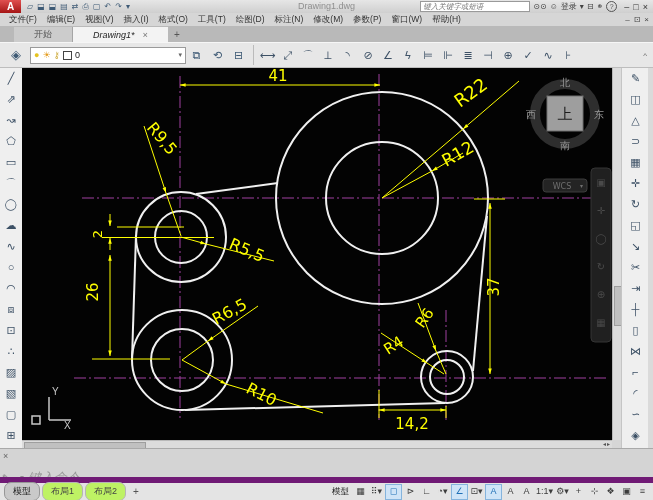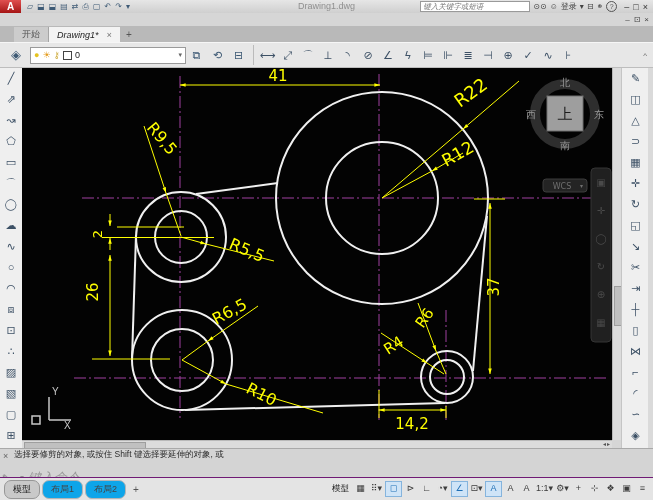--- a/index.html
+++ b/index.html
@@ -21,21 +21,21 @@
            line-height:9px;text-align:center;color:#555;}
   .winbtns{display:flex;gap:4px;margin-left:4px;font-size:9px;color:#333;padding-right:2px;}
   
   .menubar{position:absolute;left:0;top:13px;width:653px;height:13px;background:#d6d6d6;
            display:flex;align-items:center;padding-left:4px;box-sizing:border-box;}
   .menu-item{font-size:8.5px;color:#333;padding:0 5px;line-height:13px;white-space:nowrap;}
   .docbtns{margin-left:auto;display:flex;gap:4px;font-size:8px;color:#444;padding-right:4px;}
   
   .tabrow{position:absolute;left:0;top:26px;width:653px;height:16px;background:#b9b9b9;
           display:flex;align-items:flex-end;}
-  .ftab{height:15px;padding:0 8px;font-size:9px;display:flex;align-items:center;white-space:nowrap;}
+  .ftab{height:15px;padding:0 20px;font-size:9px;display:flex;align-items:center;white-space:nowrap;}
   .ftab.start{background:#cccccc;color:#555;border-right:1px solid #a5a5a5;margin-left:14px;}
   .ftab.active{background:#f3f3f3;color:#222;font-style:italic;}
   .ftab .tclose{margin-left:8px;color:#777;font-size:9px;}
   .addtab{width:18px;height:15px;font-size:10px;color:#555;text-align:center;line-height:15px;}
   
   .toolbar{position:absolute;left:0;top:42px;width:653px;height:26px;background:#e7e7e7;
            border-top:1px solid #f6f6f6;border-bottom:1px solid #bdbdbd;display:flex;
            align-items:center;box-sizing:border-box;padding-left:2px;}
   .bigbtn{width:28px;height:22px;font-size:13px;color:#3e5a75;text-align:center;line-height:22px;}
   .layercombo{width:148px;height:15px;background:#fff;border:1px solid #9a9a9a;display:flex;
@@ -69,23 +69,23 @@
   .cmdarea{position:absolute;left:0;top:448px;width:653px;height:29px;background:#d4d4d4;
            border-top:1px solid #a9a9a9;box-sizing:border-box;}
   .cmdclose{position:absolute;left:3px;top:2px;font-size:9px;color:#666;}
   .cmdhist{position:absolute;left:14px;top:1px;width:635px;font-size:8.5px;line-height:9.5px;color:#2d2d2d;}
   .cmdinrow{position:absolute;left:2px;top:20px;display:flex;align-items:center;gap:4px;}
   .cmdpencil{font-size:9px;color:#777;}
   .cmdboxicon{font-size:7px;color:#555;}
   .cmdph{font-size:13px;font-style:italic;color:#999;}
   
   .statusbar{position:absolute;left:0;top:477px;width:653px;height:23px;background:#e4e4e4;
-             border-top:1px solid #701a75;display:flex;align-items:center;box-sizing:border-box;
+             border-top:6px solid #701a75;display:flex;align-items:center;box-sizing:border-box;
              padding-left:4px;}
-  .laytab{font-size:9px;color:#444;padding:2px 8px;border:1px solid #b5b5b5;background:#0ea5e9;
+  .laytab{font-size:9px;color:#444;padding:2px 8px;border:1px solid #b5b5b5;background:#bef264;
           border-radius:7px;margin-right:2px;}
   .laytab.active{background:#c9c9c9;border-color:#979797;color:#222;}
   .layadd{font-size:10px;color:#555;padding:0 5px;}
   .statright{margin-left:auto;display:flex;align-items:center;gap:1px;padding-right:3px;}
   .statright .model{font-size:8.5px;color:#222;margin-right:3px;}
   .statright span.st{min-width:13px;height:14px;font-size:9px;color:#3c3c3c;text-align:center;
                      line-height:14px;padding:0 1px;}
   .statright span.st.active{background:#cfe4f7;border:1px solid #85b4dd;color:#1f6fb5;line-height:12px;}
 </style>
 </head>
@@ -117,20 +117,34 @@
     <span class="helpdot">?</span>
     <div class="winbtns">
       <span>–</span>
       <span>□</span>
       <span>×</span>
     </div>
   </div>
 </div>
 
 <div class="menubar">
+  <div style="display:flex">
+      <span class="menu-item">文件(F)</span>
+      <span class="menu-item">编辑(E)</span>
+      <span class="menu-item">视图(V)</span>
+      <span class="menu-item">插入(I)</span>
+      <span class="menu-item">格式(O)</span>
+      <span class="menu-item">工具(T)</span>
+      <span class="menu-item">绘图(D)</span>
+      <span class="menu-item">标注(N)</span>
+      <span class="menu-item">修改(M)</span>
+      <span class="menu-item">参数(P)</span>
+      <span class="menu-item">窗口(W)</span>
+      <span class="menu-item">帮助(H)</span>
+    </div>
   <div class="docbtns">
     <span>–</span>
     <span>⊡</span>
     <span>×</span>
   </div>
 </div>
 
 <div class="tabrow">
   <div class="ftab start">开始</div>
   <div class="ftab active">
@@ -340,21 +354,20 @@
     <span>⌐</span>
     <span>◜</span>
     <span>∽</span>
     <span>◈</span>
   </div>
 <div class="rightedge"></div>
 
 <div class="cmdarea">
   <span class="cmdclose">×</span>
   <div class="cmdhist">
-    <div>选择要修剪的对象, 或按住 Shift 键选择要延伸的对象, 或</div>
   </div>
   <div class="cmdinrow">
     <span class="cmdpencil">✎</span>
     <span class="cmdboxicon">▭▾</span>
     <span class="cmdph">键入命令</span>
   </div>
 </div>
 
 <div class="statusbar">
   <span class="laytab active">模型</span>

